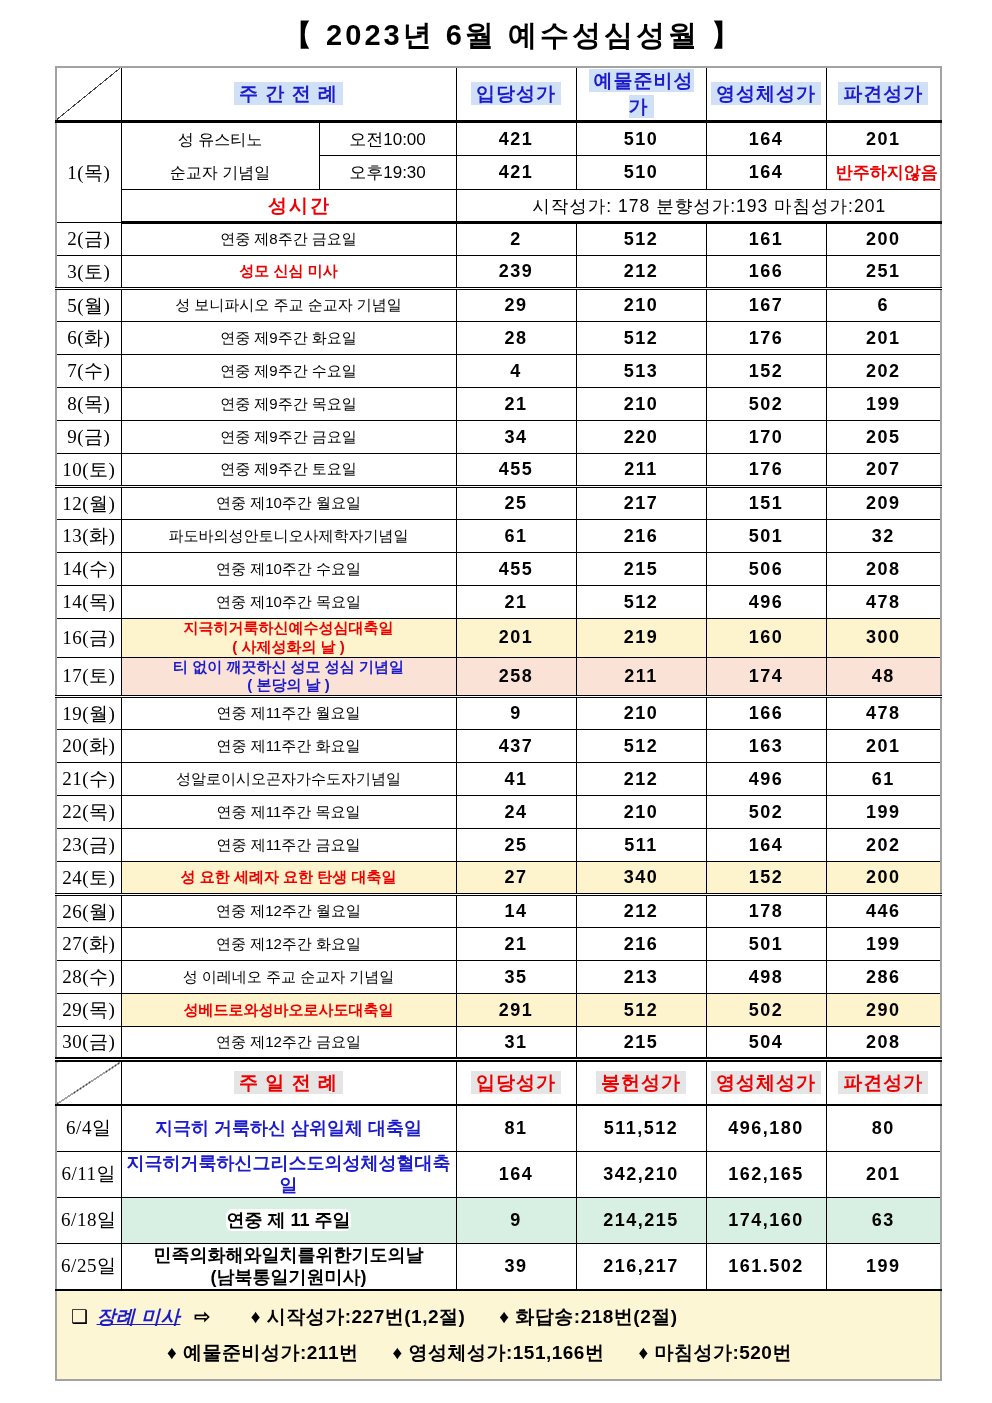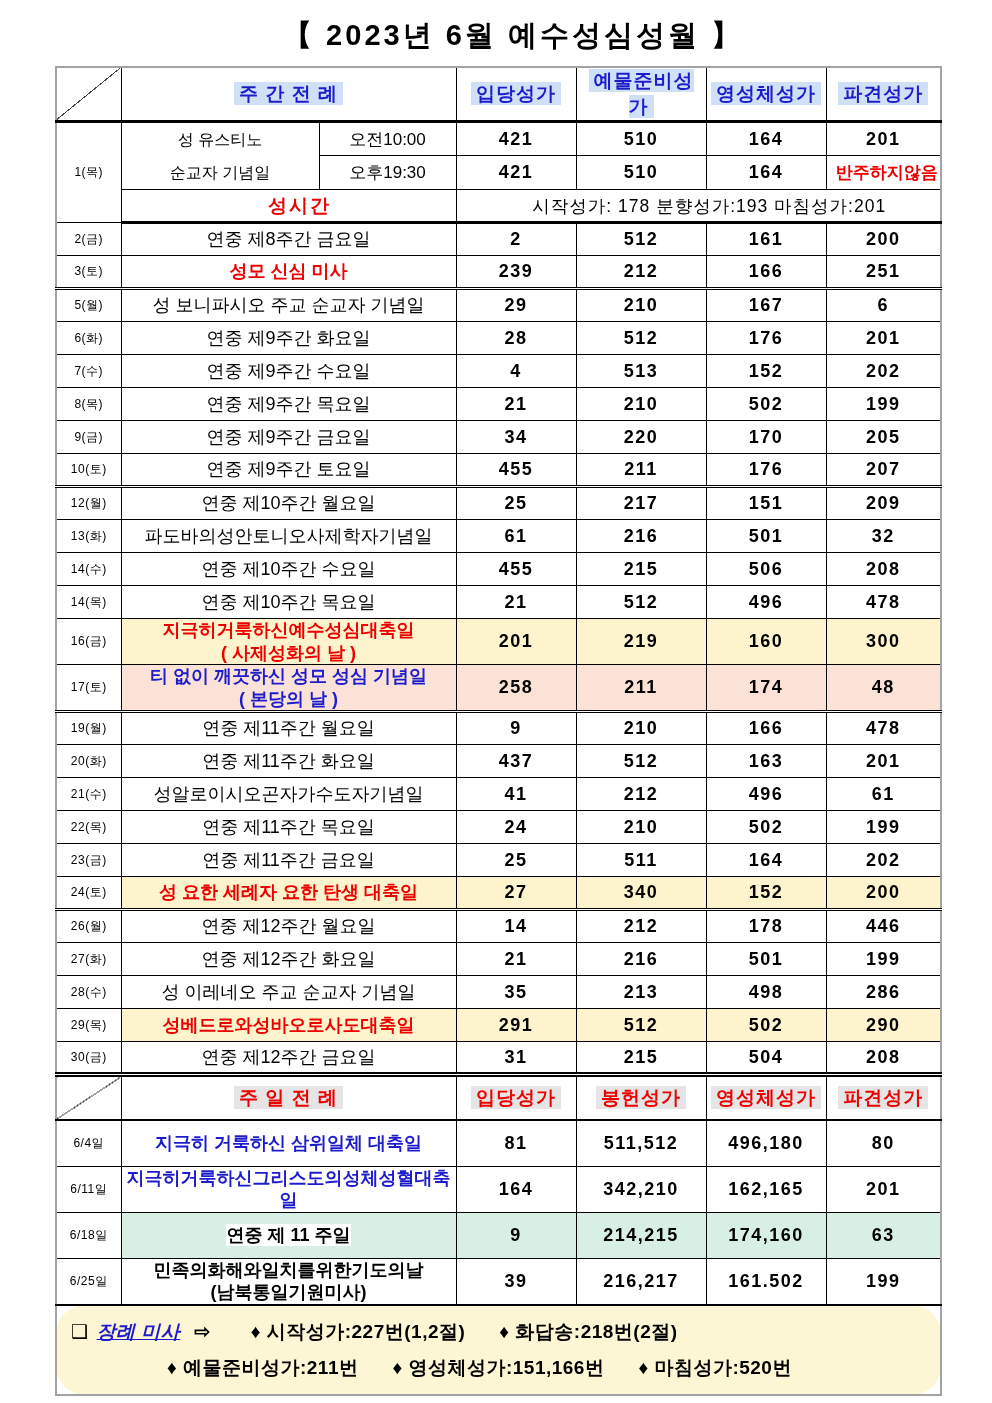--- a/index.html
+++ b/index.html
@@ -11,44 +11,44 @@
   
   .c-date{width:65px;} .c-name{width:198px;} .c-time{width:137px;}
   .c-h1{width:120px;} .c-h2{width:130px;} .c-h3{width:120px;} .c-h4{width:115px;}
   
   tr.hdr td{height:36px;border-bottom:3px solid #000;}
   .hl-blue{background:#cfe0f7;color:#1c1ccc;font-weight:bold;font-size:19px;padding:1px 5px;letter-spacing:1px;}
   .hl-yellow{background:#e5e5e5;color:#ee0000;font-weight:bold;font-size:19px;padding:1px 5px;letter-spacing:1px;}
   .corner{background:
     linear-gradient(to bottom right, transparent calc(50% - 1px), #444 calc(50% - 1px), #444 calc(50% + 0px), transparent calc(50% + 0px));}
   
-  .dcol{font-family:Liberation Sans, sans-serif;font-size:12px;letter-spacing:0.5px;}
-  .name{font-size:18px;line-height:1.25;}
+  .dcol{font-family:Liberation Serif, serif;font-size:19px;letter-spacing:0.5px;}
+  .name{font-size:15px;line-height:1.25;}
   .val{font-size:18px;font-weight:bold;letter-spacing:1.5px;}
   .c-red{color:#ee0000;font-weight:bold;}
   .c-blue{color:#1c1ccc;font-weight:bold;}
   tr.wrow{height:33px;}
   tr.sep td{border-bottom:3px double #000;}
   tr.bg-yellow td:not(.dcol){background:#fdf3cc;}
   tr.bg-pink td:not(.dcol){background:#fbe2d7;}
   tr.bg-mint td:not(.dcol){background:#d8f0e3;}
   
   .d1name{font-size:16px;line-height:33px;}
   .d1time{font-size:17px;}
   .no-accomp{color:#ee0000;font-weight:bold;font-size:17px;letter-spacing:0;padding-left:9px;}
   tr.holy td{height:31px;border-bottom:3px solid #000;padding-left:24px;}
   .holy-label{color:#ee0000;font-weight:bold;font-size:19px;letter-spacing:2px;}
   .holy-text{font-weight:normal;font-size:17.5px;letter-spacing:1px;}
   
   tr.sun-hdr td{height:42px;border-top:5px double #000;border-bottom:2px solid #000;}
   tr.srow{height:46px;}
   tr.srow td.name{font-size:18px;font-weight:bold;}
-  .white-hl{background:#fff;padding:1px 0;}
-  
-  tr.foot td{background:#fcf6d4;text-align:left;padding:8px 10px 8px 14px;border-top:2px solid #000;border-radius:29px;}
+  .white-hl{background:#fff;padding:1px 0;border-radius:6px;}
+  
+  tr.foot td{background:#fcf6d4;text-align:left;padding:8px 10px 8px 14px;border-top:2px solid #000;}
   .fline{font-size:19px;font-weight:bold;line-height:1.9;letter-spacing:0.5px;}
   .fitem{margin-right:34px;white-space:nowrap;}
   .funeral-label{color:#1c1ccc;font-style:italic;text-decoration:underline;margin:0 14px 0 8px;}
   .chk{font-weight:normal;}
   .arrow{margin-right:40px;}
   .indent{padding-left:96px;}
 </style>
 </head>
 <body>
 

